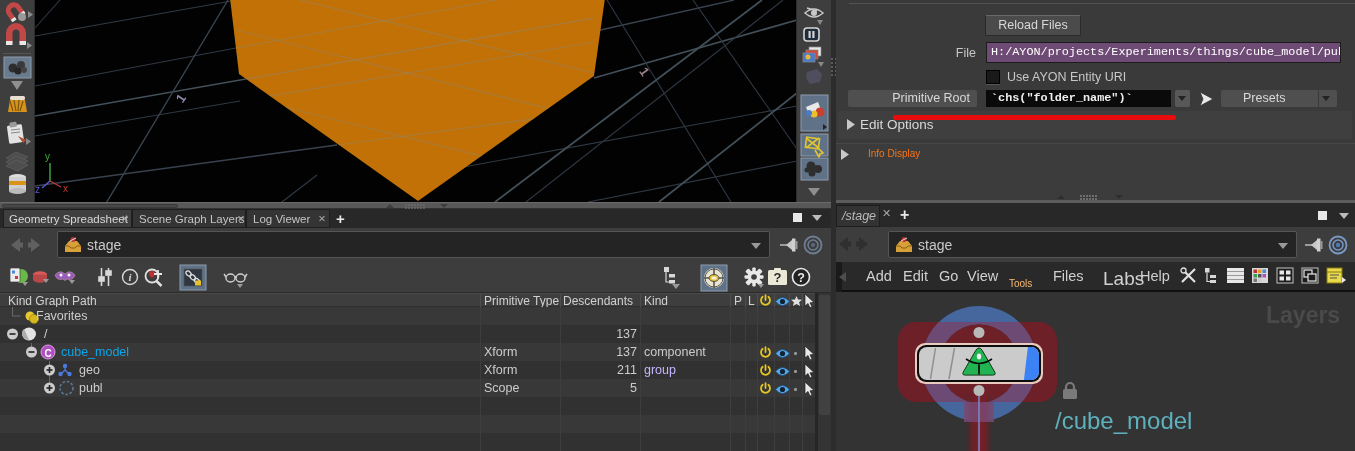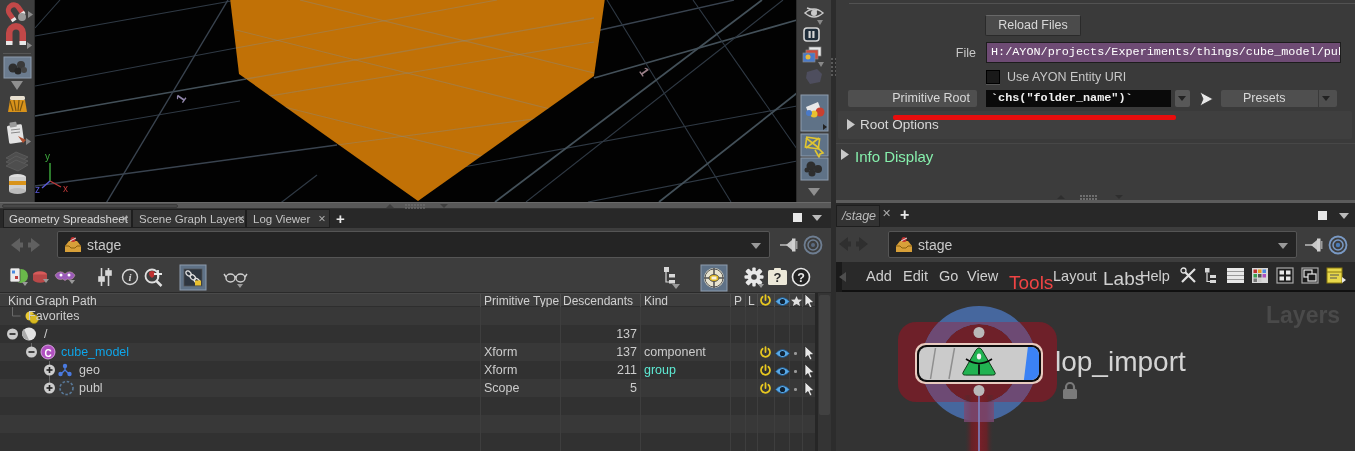--- a/index.html
+++ b/index.html
@@ -369,31 +369,31 @@
             <circle cx="-4.5" cy="4" r="2.2" fill="#4a7ae0"></circle>
             <circle cx="4.5" cy="4" r="2.2" fill="#4a7ae0"></circle>
             <path d="M0,-4 l0,4 M0,0 l-4,4 M0,0 l4,4" stroke="#4a7ae0" stroke-width="1.3" fill="none"></path>
           </g>
 <circle cx="49.5" cy="81" r="5.5" fill="#cccccc"></circle>
           <rect x="46.5" y="80.2" width="6" height="1.6" fill="#222"></rect>
           <rect x="48.7" y="78" width="1.6" height="6" fill="#222"></rect>
 <circle cx="66.5" cy="81" r="6.5" fill="none" stroke="#5a7a9a" stroke-width="1.6" stroke-dasharray="2.5,1.8"></circle>
 </g>
       </svg>
-<div class="abs" style="left:28px;top:309px;color:#cccccc">Favorites</div>
+<div class="abs" style="left:36px;top:309px;color:#cccccc">Favorites</div>
 <div class="abs" style="left:44px;top:327px;color:#cccccc">/</div>
 <div class="abs" style="left:566px;top:327px;width:71px;text-align:right;color:#ccc">137</div>
 <div class="abs" style="left:61px;top:345px;color:#0ea5e9">cube_model</div>
 <div class="abs" style="left:484px;top:345px;color:#cccccc">Xform</div>
 <div class="abs" style="left:566px;top:345px;width:71px;text-align:right;color:#ccc">137</div>
 <div class="abs" style="left:644px;top:345px;color:#cccccc">component</div>
 <div class="abs" style="left:79px;top:363px;color:#cccccc">geo</div>
 <div class="abs" style="left:484px;top:363px;color:#cccccc">Xform</div>
 <div class="abs" style="left:566px;top:363px;width:71px;text-align:right;color:#ccc">211</div>
-<div class="abs" style="left:644px;top:363px;color:#5eead4">group</div>
+<div class="abs" style="left:644px;top:363px;color:#c4b5fd">group</div>
 <div class="abs" style="left:79px;top:381px;color:#cccccc">publ</div>
 <div class="abs" style="left:484px;top:381px;color:#cccccc">Scope</div>
 <div class="abs" style="left:566px;top:381px;width:71px;text-align:right;color:#ccc">5</div>
 <span class="abs" style="left:759px;top:346px"><svg width="13" height="13" viewBox="0 0 15 15">
           <path d="M7.5,1.2 L7.5,7" stroke="#e8c820" stroke-width="2" stroke-linecap="round" fill="none"></path>
           <path d="M4.2,3.2 a5.2,5.2 0 1,0 6.6,0" stroke="#e8c820" stroke-width="2" fill="none" stroke-linecap="round"></path>
         </svg></span>
 <span class="abs" style="left:775px;top:348px"><svg width="15" height="11" viewBox="0 0 15 11">
           <path d="M0.5,5.5 Q7.5,-2.5 14.5,5.5 Q7.5,13.5 0.5,5.5 Z" fill="#59aae8" stroke="#1a4a7a" stroke-width="0.8"></path>
           <circle cx="7.5" cy="5.5" r="2.6" fill="#123"></circle>
@@ -462,26 +462,26 @@
       </svg>
 <div class="abs" style="left:385px;top:90px;width:116px;height:17px;background:#4f4f4f;border-radius:2px;line-height:17px">
 <span style="padding-left:22px;color:#d8d8d8">Presets</span>
 <div class="abs" style="left:97px;top:0;width:1px;height:17px;background:#3a3a3a"></div>
 <div class="abs" style="left:101px;top:6px;border:4.5px solid transparent;border-top:5.5px solid #222"></div></div>
 <div class="abs" style="left:2px;top:111px;width:514px;height:28px;background:#3f3f3f;border-radius:2px"></div>
 <div class="abs" style="left:57px;top:115px;width:283px;height:5px;background:#e80d0d;border-radius:2px"></div>
 <svg class="abs" style="left:10px;top:119px" width="10" height="12">
         <path d="M1,0 l8,5.5 l-8,5.5 Z" fill="#c8c8c8"></path>
       </svg>
-<div class="abs" style="left:24px;top:117px;font-size:13.5px;color:#d8d8d8">Root Options</div>
+<div class="abs" style="left:24px;top:117px;font-size:13.5px;color:#d8d8d8">Edit Options</div>
 <div class="abs" style="left:0;top:143px;width:519px;height:57px;background:#3c3c3c;border-top:1px solid #474747"></div>
 <svg class="abs" style="left:4px;top:149px" width="10" height="12">
         <path d="M1,0 l8,5.5 l-8,5.5 Z" fill="#c8c8c8"></path>
       </svg>
-<div class="abs" style="left:19px;top:148px;font-size:15px;color:#86efac">Info Display</div>
+<div class="abs" style="left:32px;top:148px;font-size:10px;color:#f97316">Info Display</div>
 <div class="abs" style="left:0;top:200px;width:519px;height:3px;background:#5c5c5c"></div>
 <svg class="abs" style="left:215px;top:194px" width="100" height="7">
         <path d="M6,5 l8,0 l-4,-4 Z" fill="#2e2e2e"></path>
         <g fill="#888">
 <circle cx="30" cy="2" r="0.9"></circle>
           <circle cx="33" cy="2" r="0.9"></circle>
           <circle cx="36" cy="2" r="0.9"></circle>
           <circle cx="39" cy="2" r="0.9"></circle>
           <circle cx="42" cy="2" r="0.9"></circle>
           <circle cx="45" cy="2" r="0.9"></circle>
@@ -530,22 +530,22 @@
 </div>
 <div class="abs" style="left:0;top:262px;width:519px;height:30px;background:#292929;border-bottom:2px solid #101010">
         <div class="abs" style="left:0;top:0;width:6px;height:30px;background:#1a1a1a"></div>
         <svg class="abs" style="left:3px;top:10px" width="8" height="10">
           <path d="M7,0 l0,10 l-7,-5 Z" fill="#4e4e4e"></path>
         </svg>
         <span class="abs" style="left:30px;top:6px;font-size:14.5px;color:#d0d0d0">Add</span>
         <span class="abs" style="left:67px;top:6px;font-size:14.5px;color:#d0d0d0">Edit</span>
         <span class="abs" style="left:103px;top:6px;font-size:14.5px;color:#d0d0d0">Go</span>
         <span class="abs" style="left:131px;top:6px;font-size:14.5px;color:#d0d0d0">View</span>
-        <span class="abs" style="left:173px;top:10px;font-size:19px;color:#ef4444">Tools</span>
-        <span class="abs" style="left:217px;top:6px;font-size:14.5px;color:#d0d0d0">Layout</span>
+        <span class="abs" style="left:173px;top:16px;font-size:10px;color:#fdba74">Tools</span>
+        <span class="abs" style="left:217px;top:6px;font-size:14.5px;color:#d0d0d0">Files</span>
         <span class="abs" style="left:267px;top:6px;font-size:19px;color:#d0d0d0">Labs</span>
         <span class="abs" style="left:304px;top:6px;font-size:14.5px;color:#d0d0d0">Help</span>
         <svg class="abs" style="left:344px;top:5px" width="175" height="22">
 <g stroke="#e0e0e0" stroke-width="2.2">
             <path d="M2,2 l13,13 M15,2 L2,15"></path>
           </g>
           <circle cx="3.5" cy="3.5" r="2.5" fill="#292929" stroke="#e0e0e0" stroke-width="1.3"></circle>
 <g transform="translate(25,0)" fill="#d8d8d8">
             <rect x="0" y="1" width="4.5" height="4.5"></rect>
             <rect x="5" y="8" width="6" height="3"></rect>
@@ -621,15 +621,15 @@
 <ellipse cx="143" cy="64.5" rx="2.2" ry="2.9" fill="#f2f2f2"></ellipse>
           </g>
 <circle cx="143" cy="40.5" r="5.5" fill="#b9b9b9"></circle>
 <circle cx="143" cy="98.5" r="5.5" fill="#b9b9b9"></circle>
 <line x1="143" y1="104" x2="143" y2="159" stroke="#7b84c4" stroke-width="1.6"></line>
 <g transform="translate(227,91)">
             <rect x="0" y="6" width="14" height="10" rx="1.5" fill="#7a7a7a"></rect>
             <path d="M3,6 l0,-2 a4,4 0 0,1 8,0 l0,2" stroke="#7a7a7a" stroke-width="2.2" fill="none"></path>
           </g>
 </svg>
-<div class="abs" style="left:219px;top:54px;font-size:28px;color:#d4d4d4">lop_import</div>
+<div class="abs" style="left:219px;top:115px;font-size:24px;color:#5fb0bd">/cube_model</div>
 </div>
 </div>
 </div>
 </body></html>

